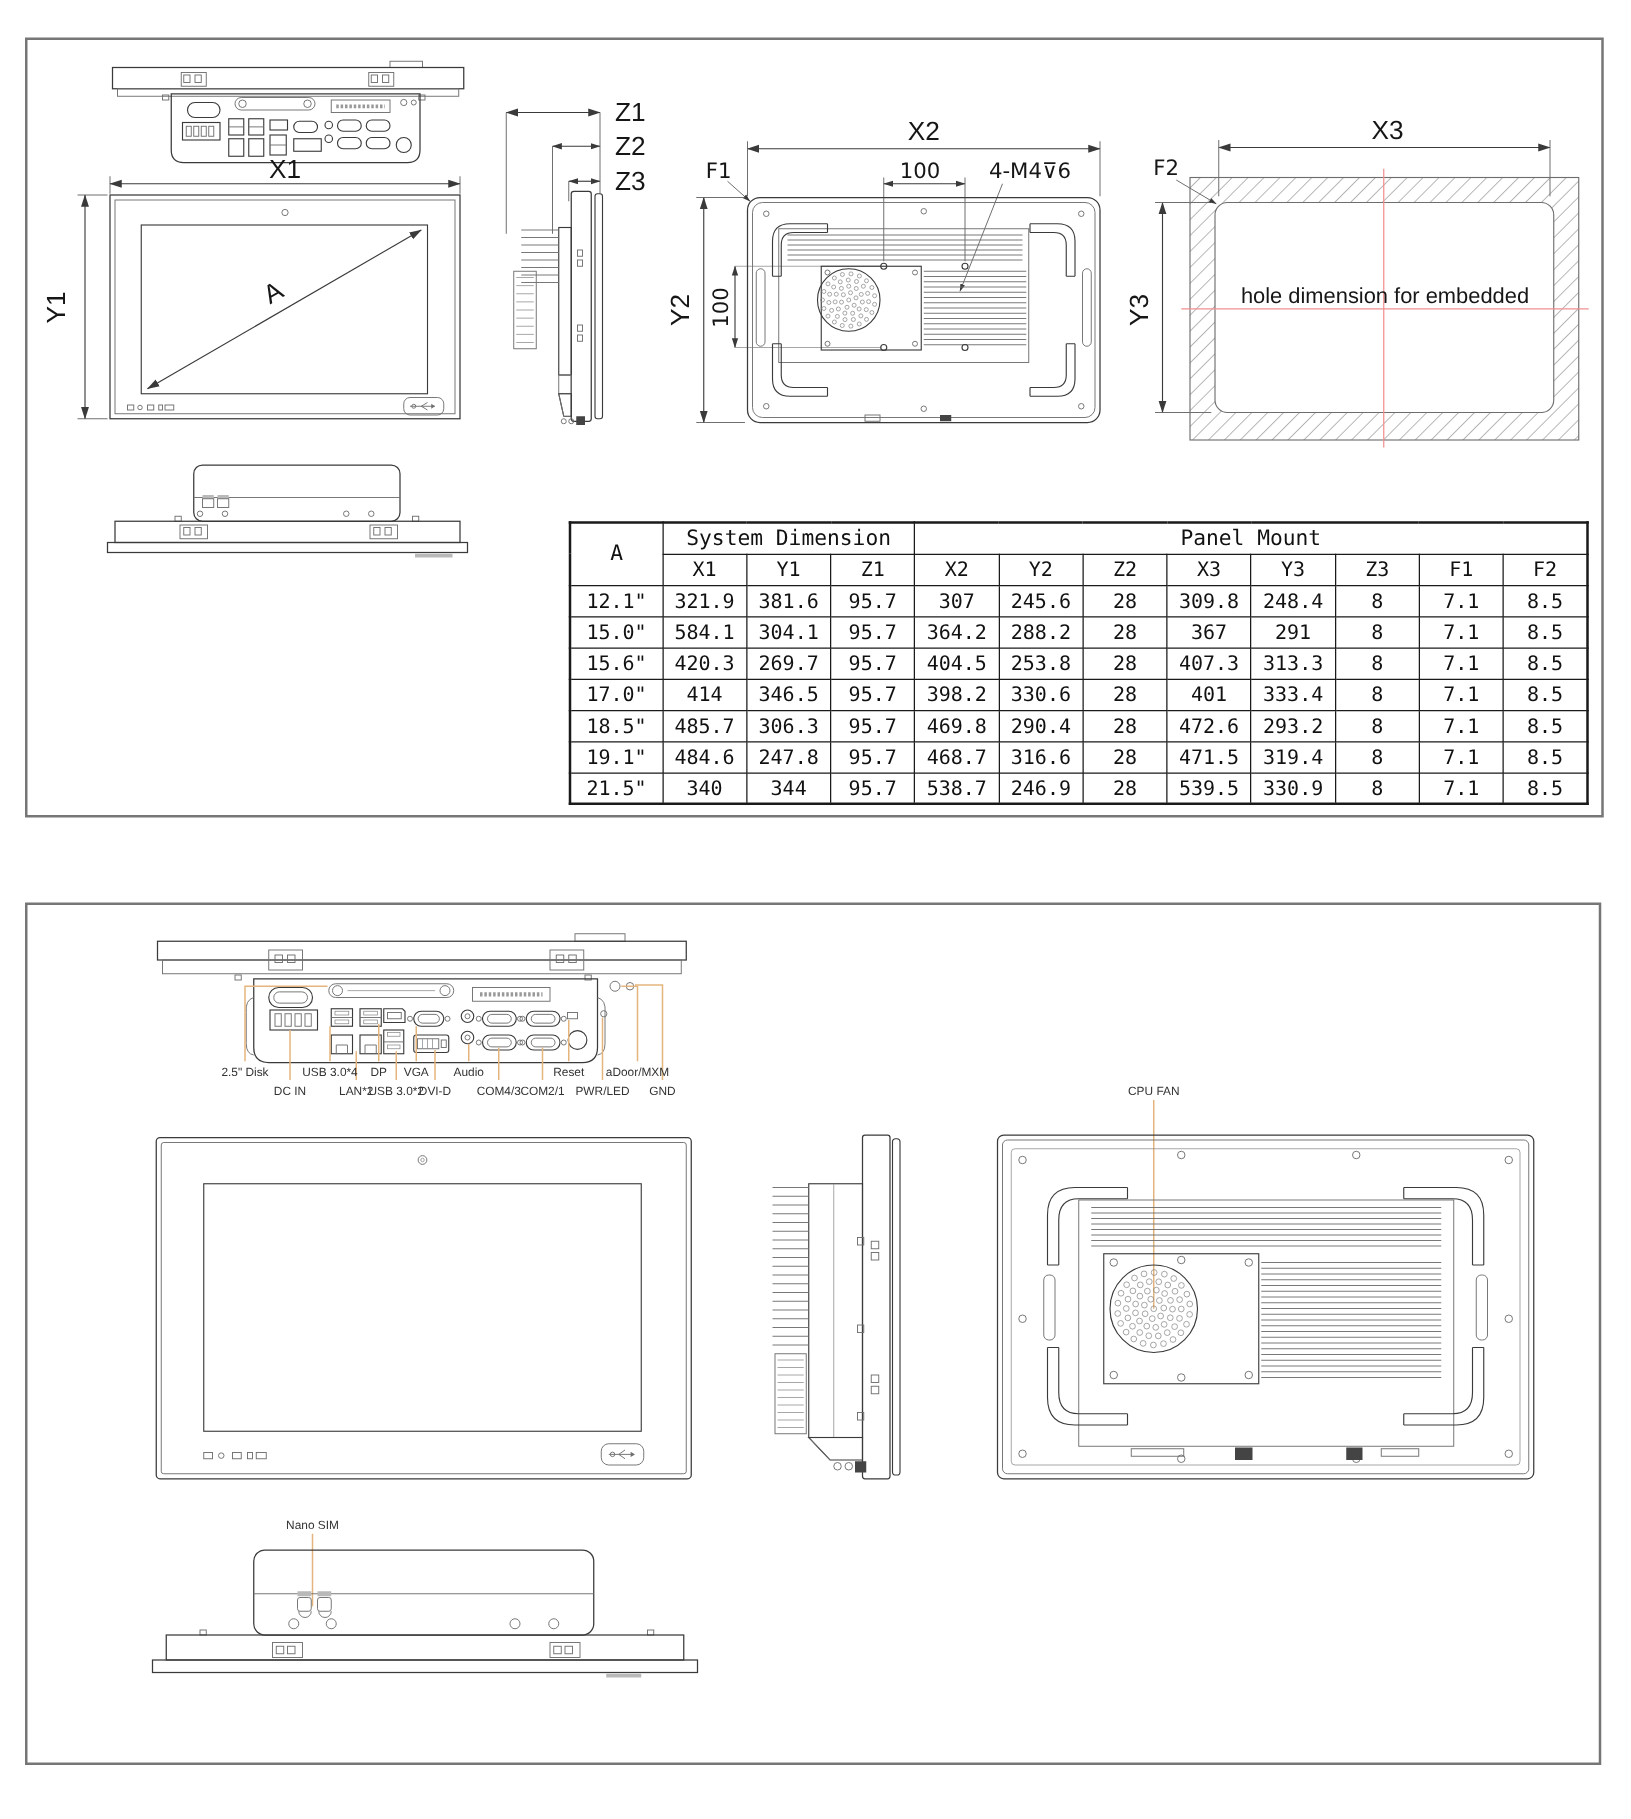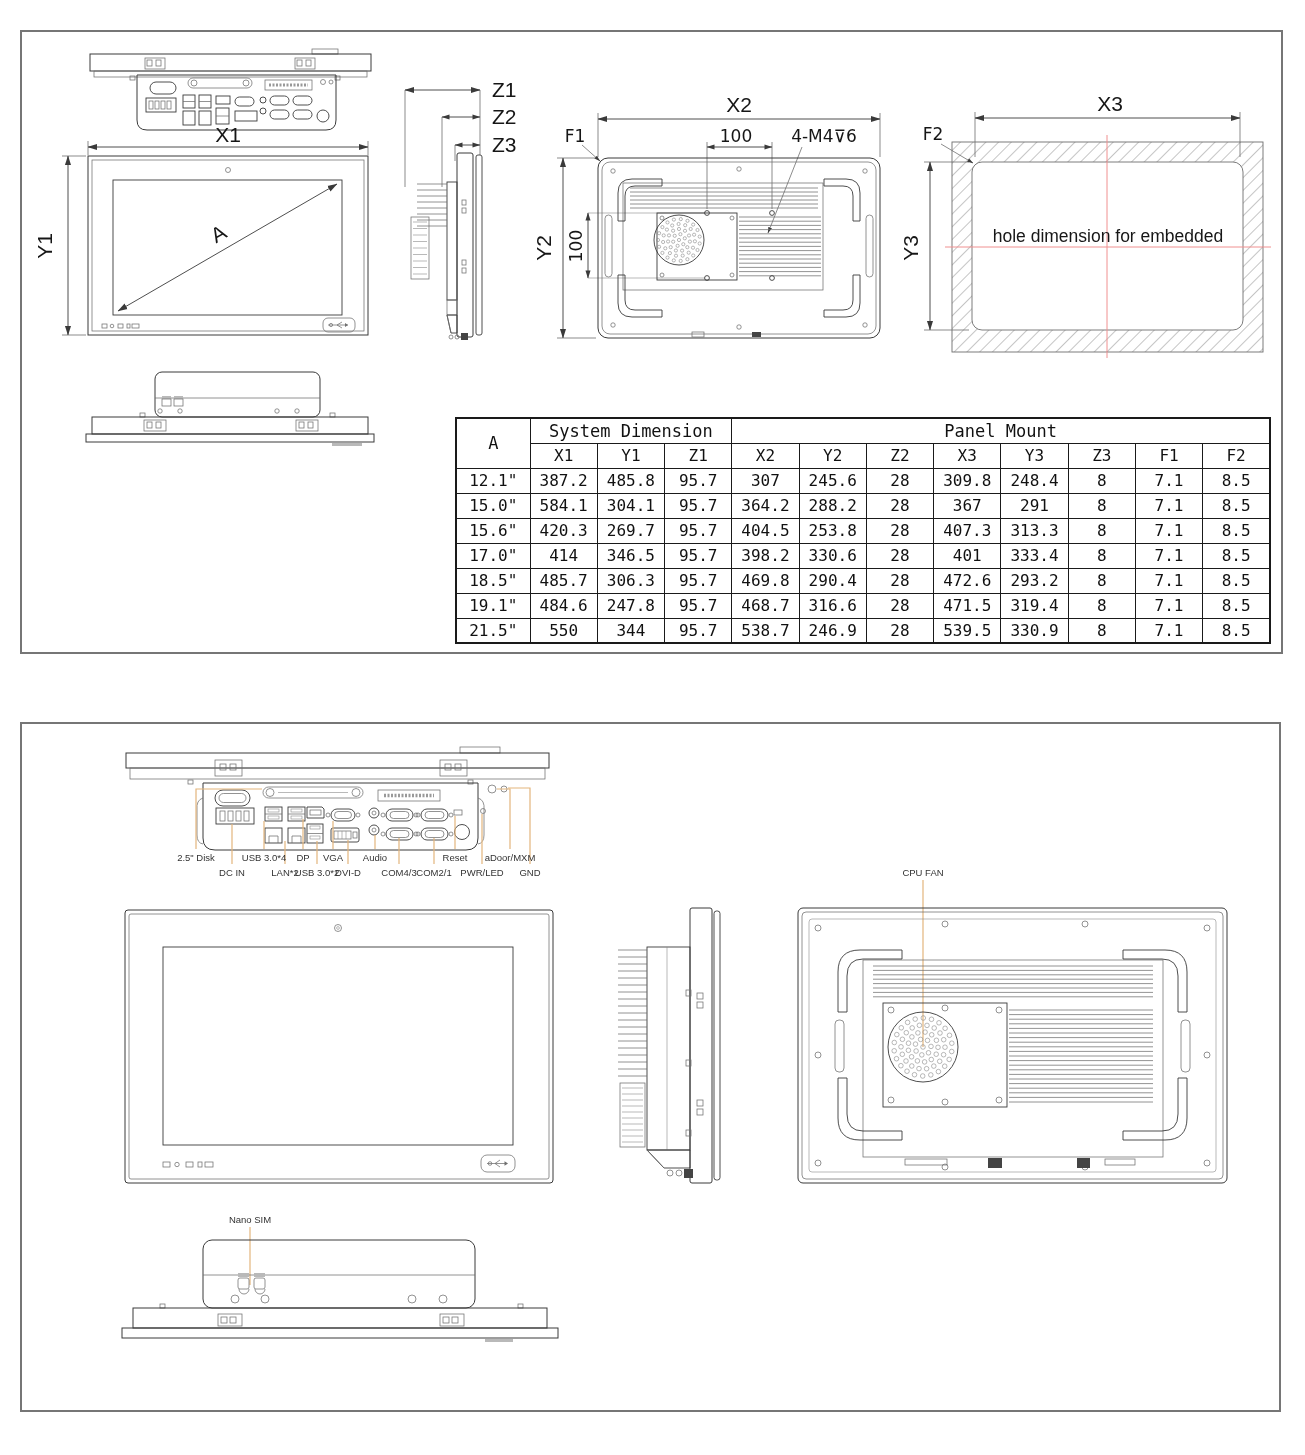--- a/index.html
+++ b/index.html
@@ -417,22 +417,22 @@
             <th>X3</th>
             <th>Y3</th>
             <th>Z3</th>
             <th>F1</th>
             <th>F2</th>
           </tr>
       </thead>
       <tbody>
           <tr>
             <td>12.1"</td>
-            <td>387.2</td>
-            <td>485.8</td>
+            <td>321.9</td>
+            <td>381.6</td>
             <td>95.7</td>
             <td>307</td>
             <td>245.6</td>
             <td>28</td>
             <td>309.8</td>
             <td>248.4</td>
             <td>8</td>
             <td>7.1</td>
             <td>8.5</td>
           </tr>
@@ -501,21 +501,21 @@
             <td>316.6</td>
             <td>28</td>
             <td>471.5</td>
             <td>319.4</td>
             <td>8</td>
             <td>7.1</td>
             <td>8.5</td>
           </tr>
           <tr>
             <td>21.5"</td>
-            <td>550</td>
+            <td>340</td>
             <td>344</td>
             <td>95.7</td>
             <td>538.7</td>
             <td>246.9</td>
             <td>28</td>
             <td>539.5</td>
             <td>330.9</td>
             <td>8</td>
             <td>7.1</td>
             <td>8.5</td>

